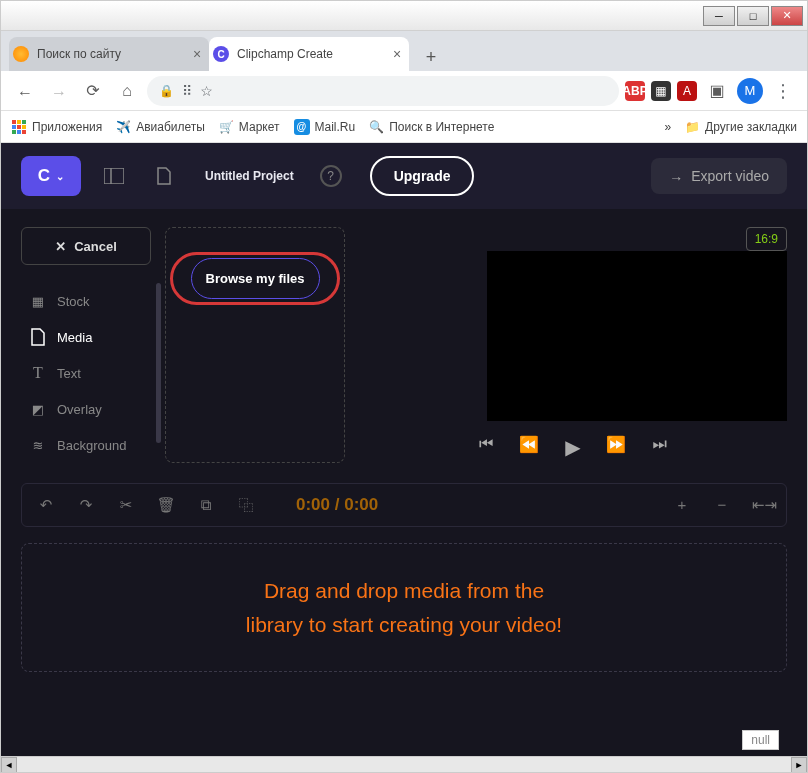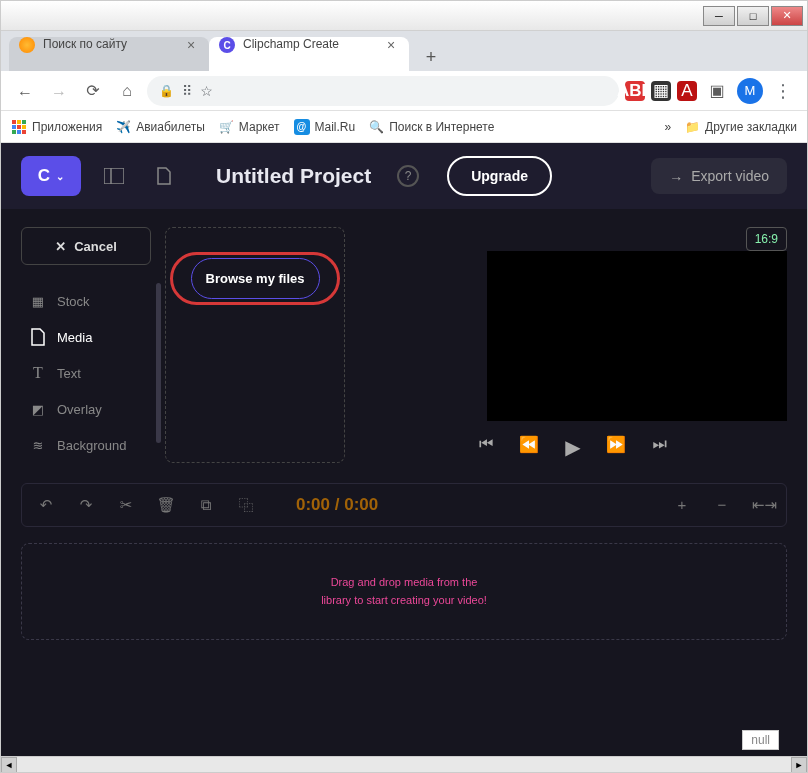--- a/index.html
+++ b/index.html
@@ -9,59 +9,59 @@
     
     
     .titlebar { height: 30px; background: linear-gradient(#fff, #e8e8e8); border-bottom: 1px solid #d0d0d0; display: flex; justify-content: flex-end; align-items: center; padding-right: 4px; }
     .win-btn { width: 32px; height: 20px; margin-left: 2px; border: 1px solid #888; display: flex; align-items: center; justify-content: center; font-size: 11px; cursor: pointer; }
     .win-min { background: linear-gradient(#f0f0f0,#d0d0d0); }
     .win-max { background: linear-gradient(#f0f0f0,#d0d0d0); }
     .win-close { background: linear-gradient(#e88,#c44); color: #fff; }
     
     
     .tabs-row { height: 40px; background: #dee1e6; display: flex; align-items: flex-end; padding: 6px 8px 0 8px; gap: 0; }
-    .tab { height: 34px; background: #fff; border-radius: 8px 8px 0 0; display: flex; align-items: flex-start; padding: 0 10px; min-width: 200px; max-width: 220px; font-size: 12px; color: #444; cursor: pointer; position: relative; }
+    .tab { height: 34px; background: #fff; border-radius: 8px 8px 0 0; display: flex; align-items: center; padding: 0 4px; min-width: 200px; max-width: 220px; font-size: 12px; color: #444; cursor: pointer; position: relative; }
     .tab.inactive { background: #cdd0d5; }
     .tab .favicon { width: 16px; height: 16px; margin-right: 8px; border-radius: 50%; }
     .fav-orange { background: radial-gradient(circle,#fb3,#f80); }
     .fav-purple { background: #5b4ee8; color:#fff; display:flex; align-items:center; justify-content:center; font-size:10px; font-weight:bold; border-radius:4px; }
     .tab-title { flex:1; white-space:nowrap; overflow:hidden; text-overflow:ellipsis; }
     .tab-close { width:16px; height:16px; display:flex; align-items:center; justify-content:center; font-size:14px; color:#666; cursor:pointer; }
     .newtab { width: 28px; height: 28px; border-radius: 50%; display:flex; align-items:center; justify-content:center; font-size:18px; color:#555; cursor:pointer; margin-left:8px; }
     
     
     .addr-row { height: 40px; background: #fff; display: flex; align-items: center; padding: 0 10px; gap: 6px; border-bottom: 1px solid #e0e0e0; }
     .nav-btn { width: 28px; height: 28px; display:flex; align-items:center; justify-content:center; color:#5c5c5c; cursor:pointer; border-radius:50%; font-size:16px; }
     .nav-btn.disabled { color:#bbb; }
     .url-box { flex:1; height: 30px; background:#f1f3f4; border-radius:15px; display:flex; align-items:center; padding:0 12px; gap:8px; font-size:14px; color:#202124; }
     .lock { color:#5f6368; font-size:12px; }
     .url-text { flex:1; }
     .url-host { color:#202124; }
     .url-path { color:#777; }
-    .ext-icon { width:20px; height:20px; border-radius:4px; display:flex; align-items:center; justify-content:center; font-size:17px; cursor:pointer; }
+    .ext-icon { width:20px; height:20px; border-radius:4px; display:flex; align-items:center; justify-content:center; font-size:12px; cursor:pointer; }
     .ext-red { background:#d33; color:#fff; font-weight:bold; }
     .ext-dark { background:#333; color:#fff; }
     .ext-pdf { background:#b11; color:#fff; }
     .avatar { width:26px; height:26px; border-radius:50%; background:#1a73e8; color:#fff; display:flex; align-items:center; justify-content:center; font-size:13px; font-weight:500; }
     .menu-dots { font-size:18px; color:#5f6368; width:28px; text-align:center; cursor:pointer; }
     
     
     .bm-row { height: 32px; background:#fff; display:flex; align-items:center; padding:0 10px; gap:14px; border-bottom:1px solid #e0e0e0; font-size:12px; color:#444; }
     .bm { display:flex; align-items:center; gap:5px; cursor:pointer; }
     .bm-icon { width:16px; height:16px; }
     .bm-spacer { flex:1; }
     
     
     .app { background:#16151f; height: calc(773px - 30px - 40px - 40px - 32px - 18px); overflow:hidden; font-family: "Segoe UI", Arial, sans-serif; }
     
     .app-header { height:66px; background:#1e1c2e; display:flex; align-items:center; padding:0 20px; gap:16px; }
     .logo { width:60px; height:40px; background:#5b4ee8; border-radius:8px; display:flex; align-items:center; justify-content:center; color:#fff; font-weight:bold; font-size:17px; cursor:pointer; }
     .logo-caret { margin-left:6px; font-size:10px; }
     .hdr-icon { width:34px; height:34px; display:flex; align-items:center; justify-content:center; color:#888; cursor:pointer; }
-    .proj-title { color:#e8e8f0; font-size:21px; font-weight:600; margin-left:19px; }
+    .proj-title { color:#e8e8f0; font-size:12px; font-weight:600; margin-left:8px; }
     .help-circ { width:22px; height:22px; border:2px solid #555; border-radius:50%; display:flex; align-items:center; justify-content:center; color:#888; font-size:12px; margin-left:10px; cursor:pointer; }
     .upgrade { padding:10px 22px; border:2px solid #fff; border-radius:22px; color:#fff; font-weight:600; font-size:14px; cursor:pointer; margin-left:12px; }
     .export { padding:10px 18px; background:#2c2b3a; border-radius:8px; color:#aaa; font-weight:500; font-size:14px; cursor:pointer; margin-left:auto; display:flex; align-items:center; gap:8px; }
     
     .app-body { display:flex; padding: 18px 20px 0 20px; gap: 14px; }
     
     .sidebar { width: 130px; }
     .cancel-btn { height:38px; border:1px solid #444; border-radius:6px; display:flex; align-items:center; justify-content:center; gap:8px; color:#ddd; font-size:13px; font-weight:600; cursor:pointer; margin-bottom:18px; }
     .side-item { height:36px; display:flex; align-items:center; gap:10px; padding:0 8px; color:#888; font-size:13px; cursor:pointer; border-radius:4px; }
     .side-item.active { color:#fff; font-weight:400; }
@@ -70,32 +70,32 @@
     .side-wrap { position:relative; }
     .side-scrollbar { position:absolute; right:-10px; top:0; width:5px; height:160px; background:#3a3848; border-radius:3px; }
     
     .media-panel { width: 180px; border:1px dashed #444; border-radius:8px; padding:16px 10px; text-align:center; color:#ddd; }
     .mp-text { font-size:14px; line-height:1.6; font-weight:500; }
     .browse-wrap { margin-top:14px; position:relative; }
     .browse-btn { padding:12px 14px; border:1px solid #5b4ee8; border-radius:22px; color:#fff; font-size:13px; font-weight:600; cursor:pointer; display:inline-block;text-align:center; }
     .browse-highlight { position:absolute; inset:-6px; border:3px solid #d63838; border-radius:28px; pointer-events:none; }
     
     .preview-col { flex:1; }
-    .aspect-badge { float:right; border:1px solid #555; border-radius:4px; padding:4px 8px; color:#86efac; font-size:12px; cursor:pointer; }
+    .aspect-badge { float:right; border:1px solid #555; border-radius:4px; padding:4px 8px; color:#84cc16; font-size:12px; cursor:pointer; }
     .video-box { width:300px; height:170px; background:#000; margin:12px 0 8px auto; clear:both; }
     .controls { display:flex; justify-content:center; gap:26px; color:#aaa; font-size:16px; margin-top:14px; }
     .controls span { cursor:pointer; }
     .play-btn { font-size:20px; }
     
     .toolbar { margin: 20px 20px 0 20px; height:44px; border:1px solid #2a2838; border-radius:6px; display:flex; align-items:center; padding:0 14px; gap:20px; color:#777; }
     .tb-icon { cursor:pointer; font-size:15px; width:20px; text-align:center; }
     .tb-time { margin-left:20px; color:#a16207; font-size:17px; font-weight:600; }
     .tb-right { margin-left:auto; display:flex; gap:20px; }
     
-    .timeline { margin: 16px 20px 0 20px; border:1px dashed #3a3848; border-radius:8px; padding:30px 20px; text-align:center; color:#ec4899; font-size:11px; line-height:1.6; }
+    .timeline { margin: 16px 20px 0 20px; border:1px dashed #3a3848; border-radius:8px; padding:30px 20px; text-align:center; color:#f97316; font-size:21px; line-height:1.6; }
     
     .null-box { position:absolute; right:28px; bottom:22px; background:#fff; color:#888; border:1px solid #ccc; padding:2px 8px; font-size:12px; }
     
     .statusbar { height:18px; background:#f0f0f0; border-top:1px solid #ccc; display:flex; }
     .sb-scroll { height:16px; flex:1; background:#e8e8e8; position:relative; }
     .sb-arrow { width:16px; height:16px; background:#d0d0d0; border:1px solid #aaa; font-size:9px; display:flex; align-items:center; justify-content:center; }
     
     svg { display:block; }
   </style>
 </head>

